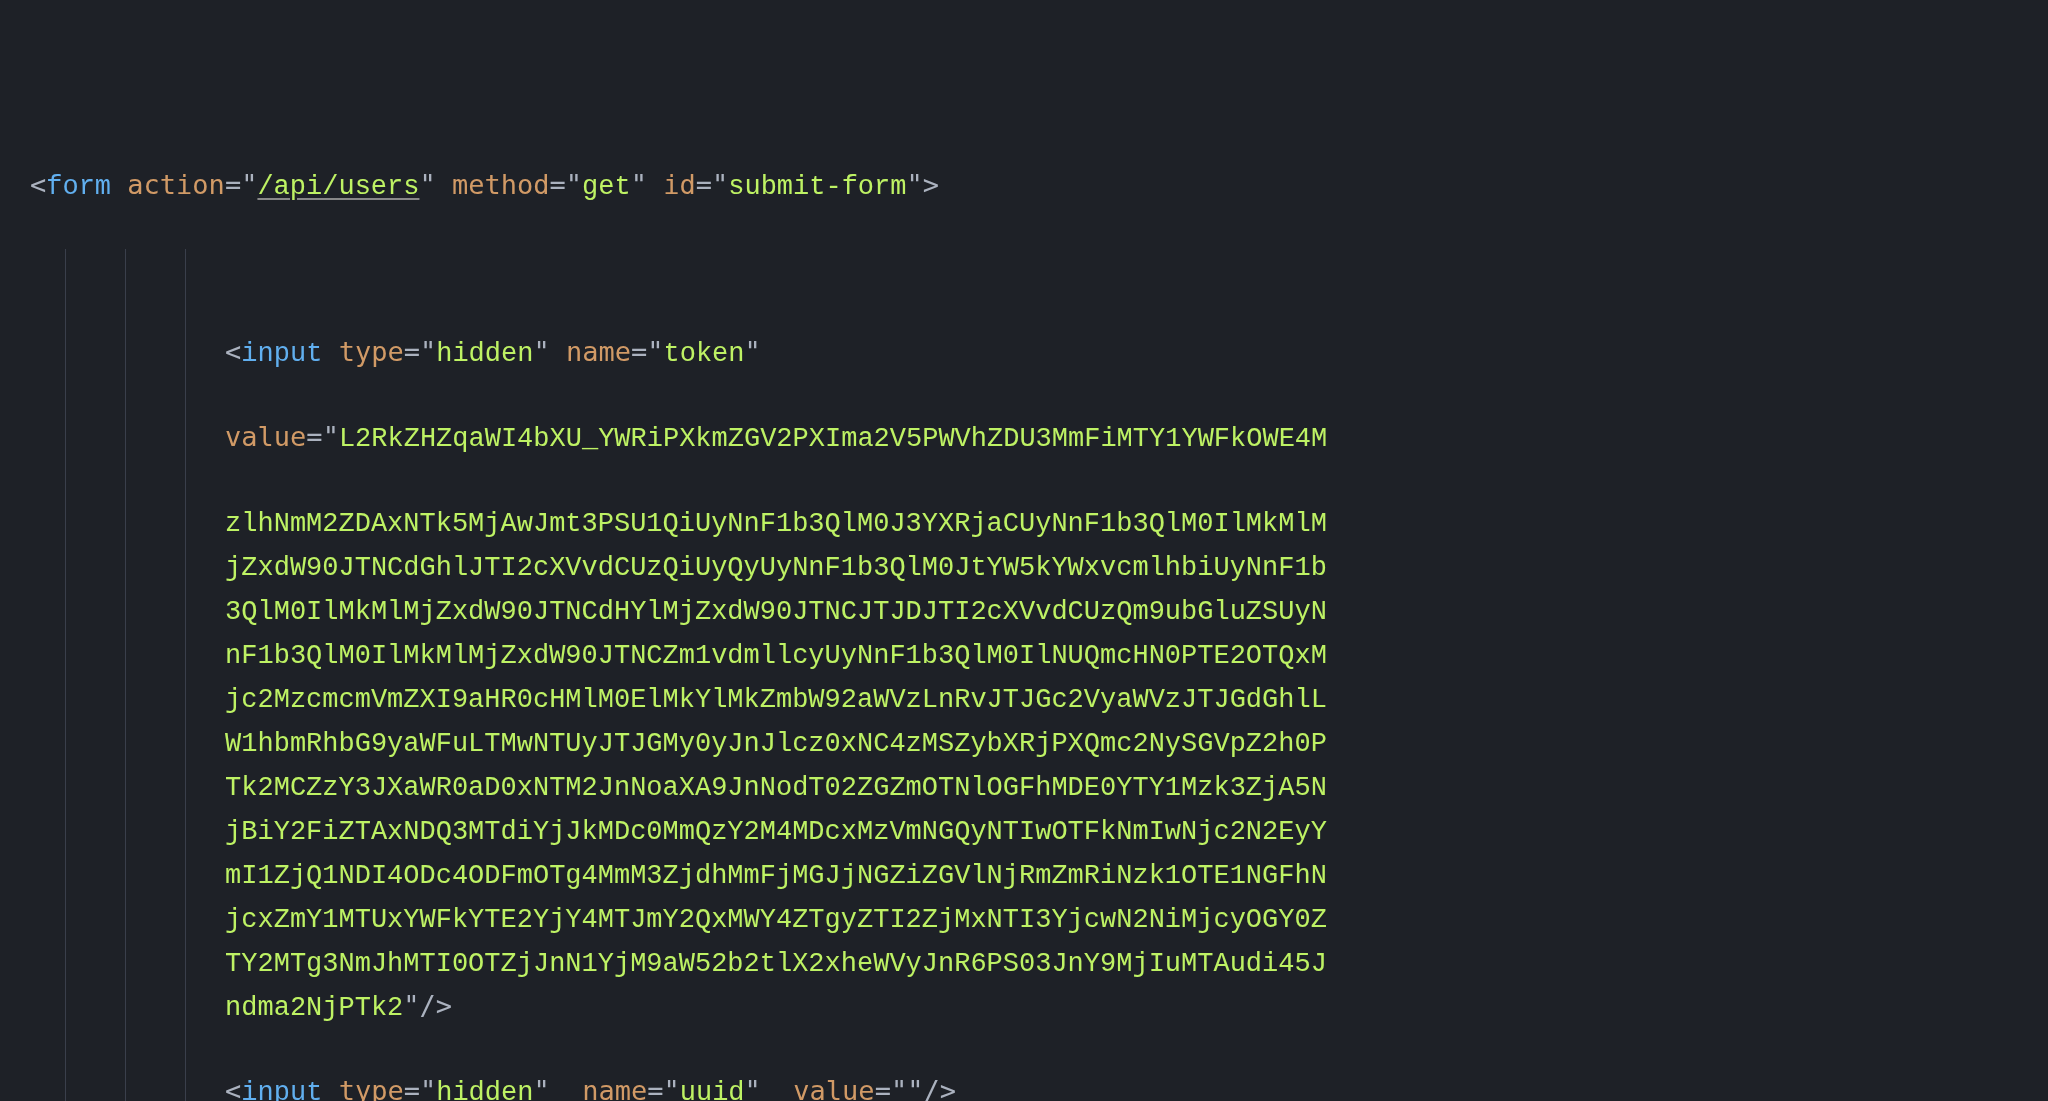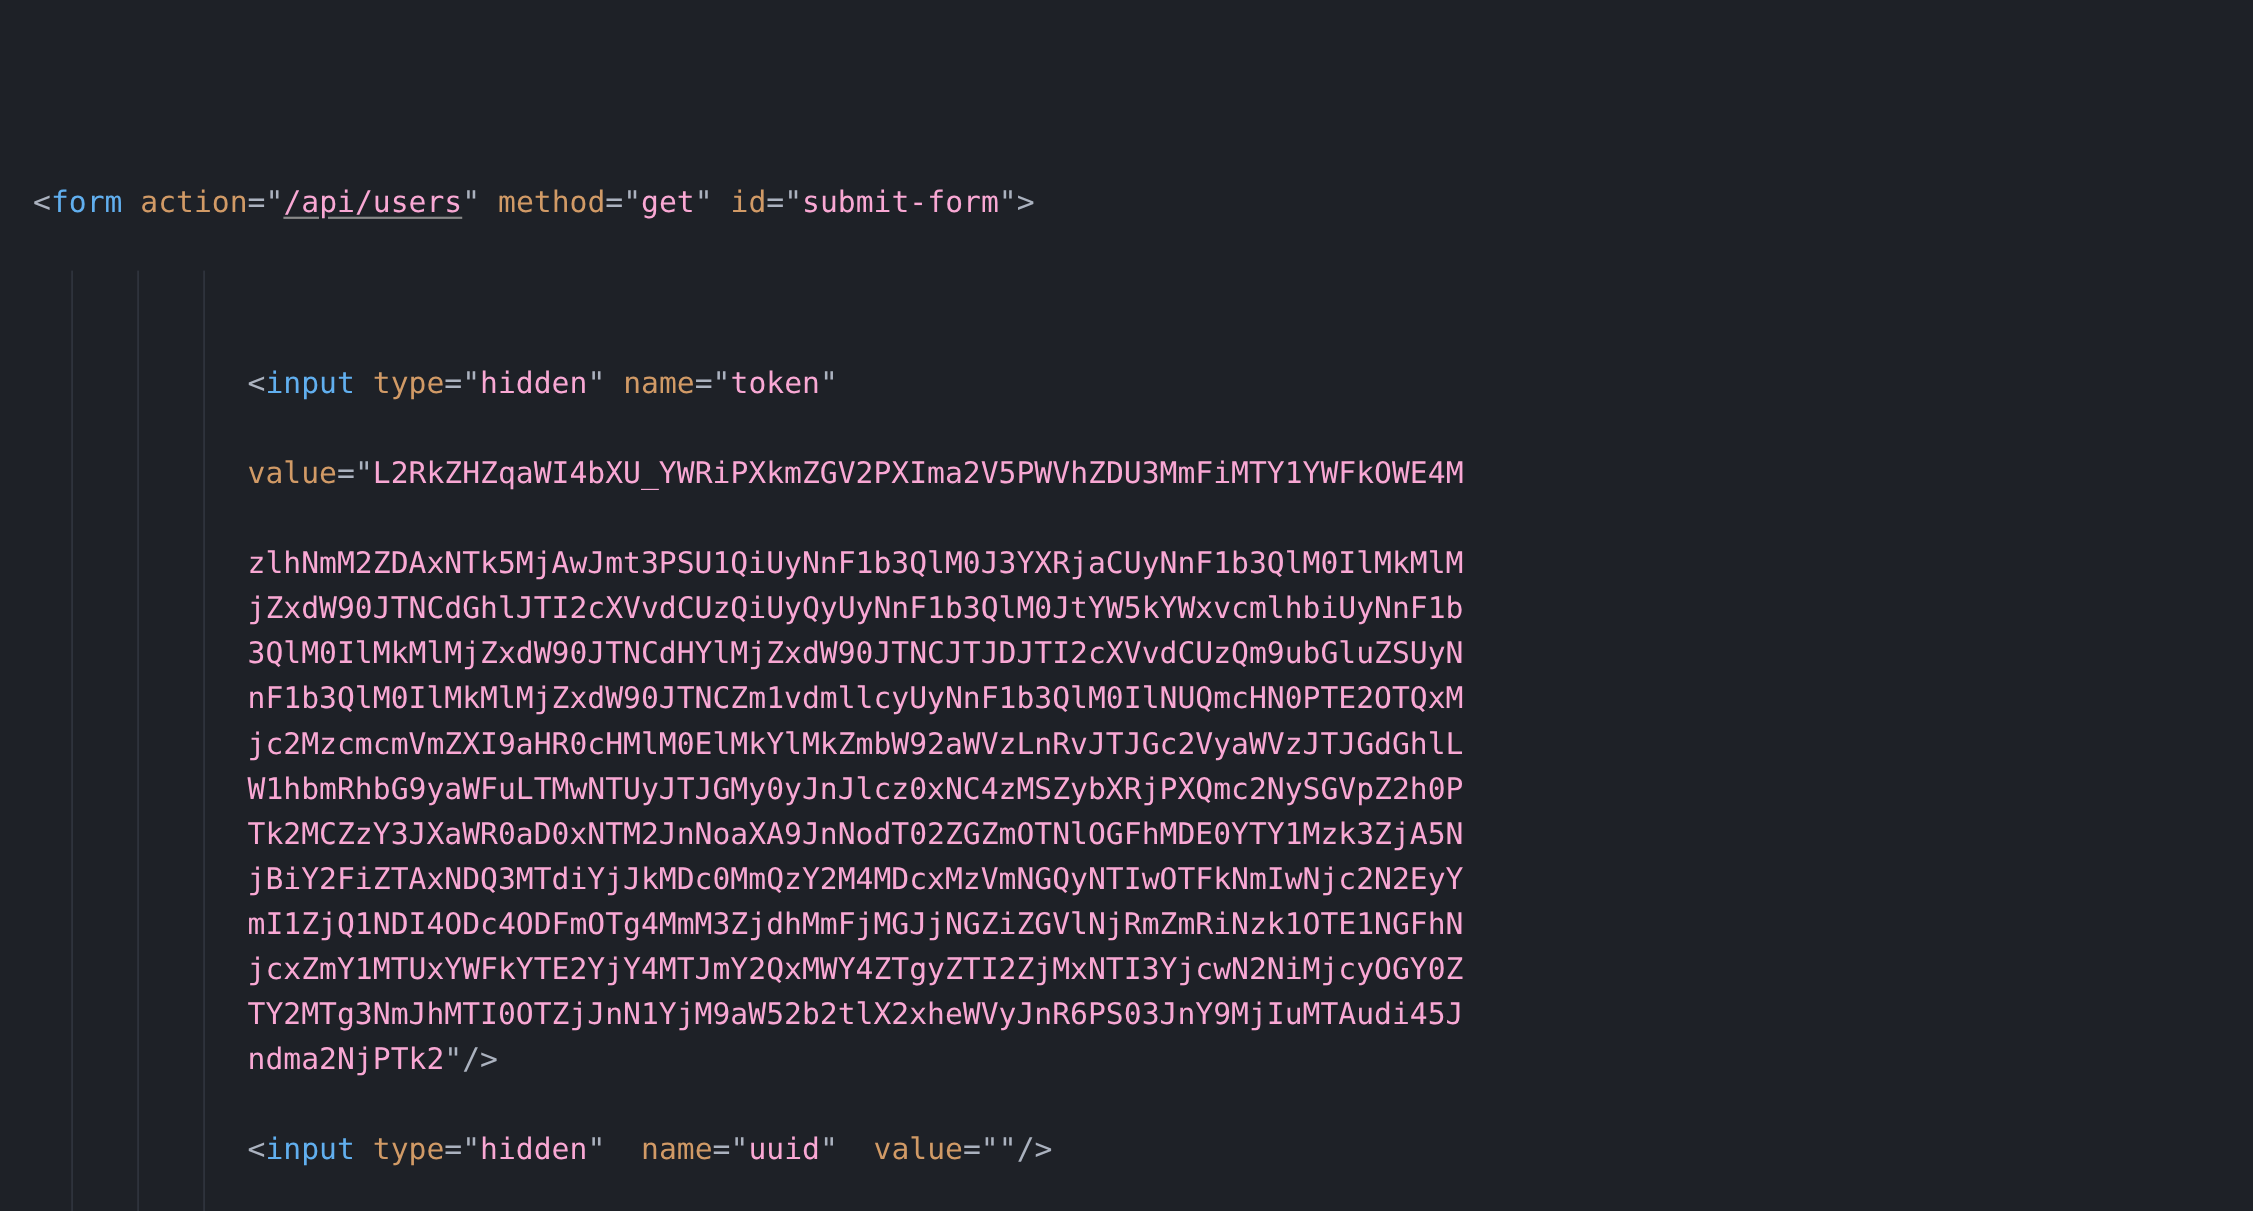--- a/index.html
+++ b/index.html
@@ -17,23 +17,23 @@
   body{
     font-family:"Menlo","Consolas","DejaVu Sans Mono",monospace;
     font-size:27px;
     line-height:41px;
     color:var(--fg);
     padding-left:30px;
     padding-top:0;
     white-space:pre;
   }
   .punct{color:var(--grey);}
-  .tag{color:var(--blue);}
+  .tag{color:var(--blue);font-family:Liberation Mono, monospace;}
   .attr{color:var(--peach);}
-  .str{color:#f9a8d4;}
+  .str{color:#bef264;font-family:Liberation Mono, monospace;}
   .eq{color:var(--grey);}
   .underline{text-decoration:underline;text-decoration-color:#888;text-underline-offset:4px;}
   .line{display:block;position:relative;}
   .guides{position:absolute;top:0;left:0;bottom:0;pointer-events:none;}
   .guide{position:absolute;top:0;bottom:0;width:1px;background:var(--guide);}
 </style>
 </head>
 <body>
 
 

